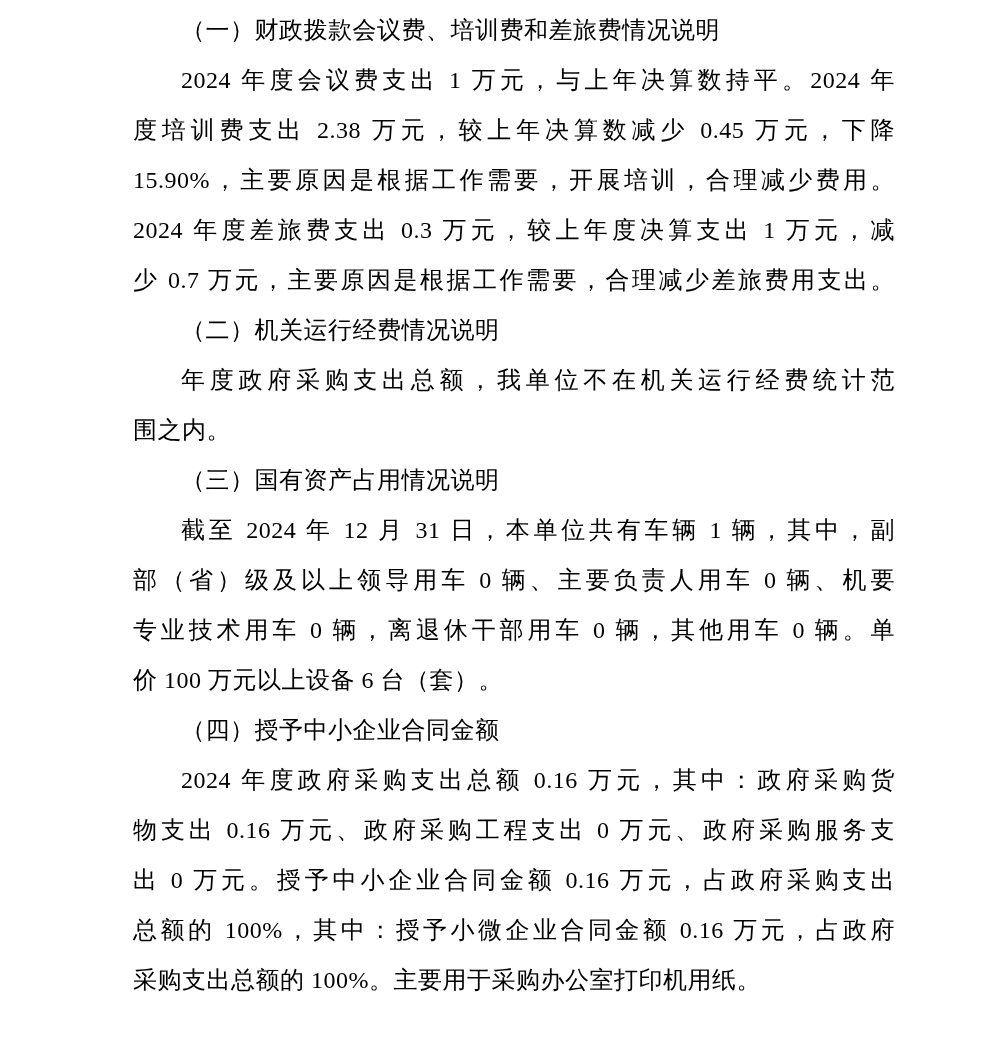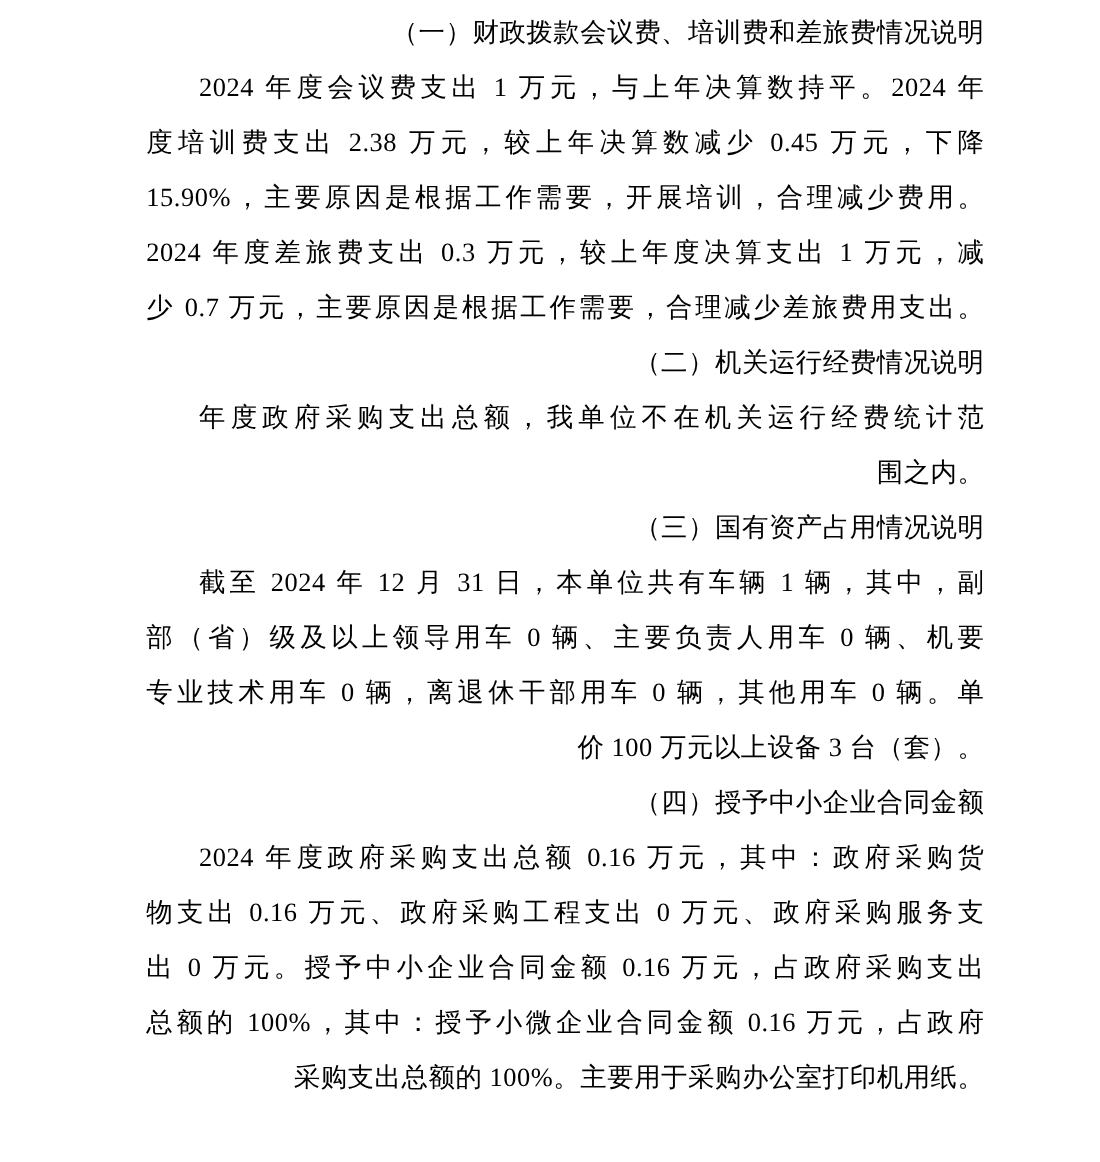--- a/index.html
+++ b/index.html
@@ -18,21 +18,21 @@
     box-sizing: border-box;
     width: 1000px;
     height: 1056px;
     padding: 5px 105px 0 133px;
     overflow: hidden;
   }
   .line {
     font-size: 24px;
     line-height: 50px;
     height: 50px;
-    text-align: right;
+    text-align: left;
     letter-spacing: 0.5px;
   }
   .line.indent {
     text-indent: 2em;
   }
   .line.justify {
     text-align: justify;
     text-align-last: justify;
     text-justify: inter-character;
   }
@@ -50,20 +50,20 @@
     <div class="line body justify">15.90%，主要原因是根据工作需要，开展培训，合理减少费用。</div>
     <div class="line body justify">2024 年度差旅费支出 0.3 万元，较上年度决算支出 1 万元，减</div>
     <div class="line body justify">少 0.7 万元，主要原因是根据工作需要，合理减少差旅费用支出。</div>
     <div class="line heading indent">（二）机关运行经费情况说明</div>
     <div class="line body indent justify">年度政府采购支出总额，我单位不在机关运行经费统计范</div>
     <div class="line body">围之内。</div>
     <div class="line heading indent">（三）国有资产占用情况说明</div>
     <div class="line body indent justify">截至 2024 年 12 月 31 日，本单位共有车辆 1 辆，其中，副</div>
     <div class="line body justify">部（省）级及以上领导用车 0 辆、主要负责人用车 0 辆、机要</div>
     <div class="line body justify">专业技术用车 0 辆，离退休干部用车 0 辆，其他用车 0 辆。单</div>
-    <div class="line body">价 100 万元以上设备 3 台（套）。</div>
+    <div class="line body">价 100 万元以上设备 6 台（套）。</div>
     <div class="line heading indent">（四）授予中小企业合同金额</div>
     <div class="line body indent justify">2024 年度政府采购支出总额 0.16 万元，其中：政府采购货</div>
     <div class="line body justify">物支出 0.16 万元、政府采购工程支出 0 万元、政府采购服务支</div>
     <div class="line body justify">出 0 万元。授予中小企业合同金额 0.16 万元，占政府采购支出</div>
     <div class="line body justify">总额的 100%，其中：授予小微企业合同金额 0.16 万元，占政府</div>
     <div class="line body">采购支出总额的 100%。主要用于采购办公室打印机用纸。</div>
   </main>
 
 </body></html>

